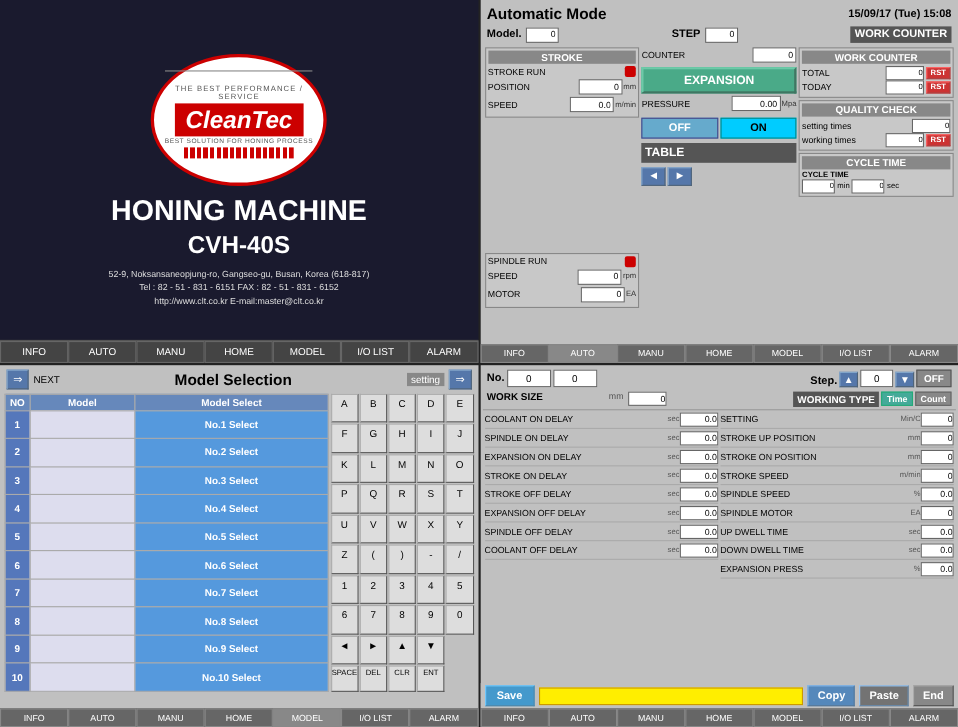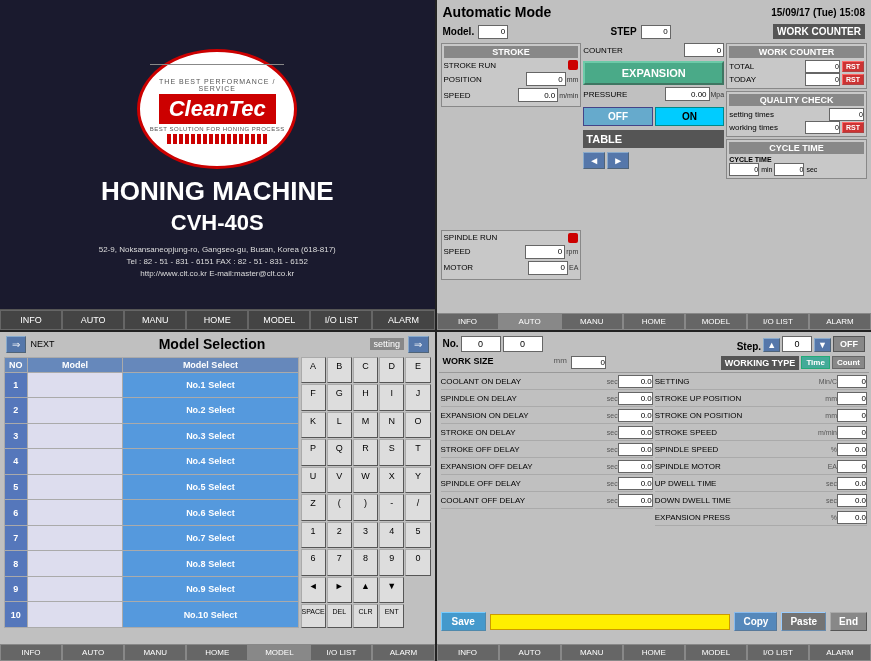--- a/index.html
+++ b/index.html
@@ -432,21 +432,21 @@
       font-size: 8px;
       text-align: right;
     }
     .q4-bottom {
       display: flex;
       align-items: center;
       padding: 2px 4px;
       gap: 4px;
       background: #c0c0c0;
       position: absolute;
-      bottom: 28px;
+      bottom: 17px;
       left: 0;
       right: 0;
     }
     .save-btn {
       background: #4499cc;
       color: #fff;
       font-weight: bold;
       font-size: 10px;
       padding: 3px 10px;
       border: 1px outset #77ccff;

